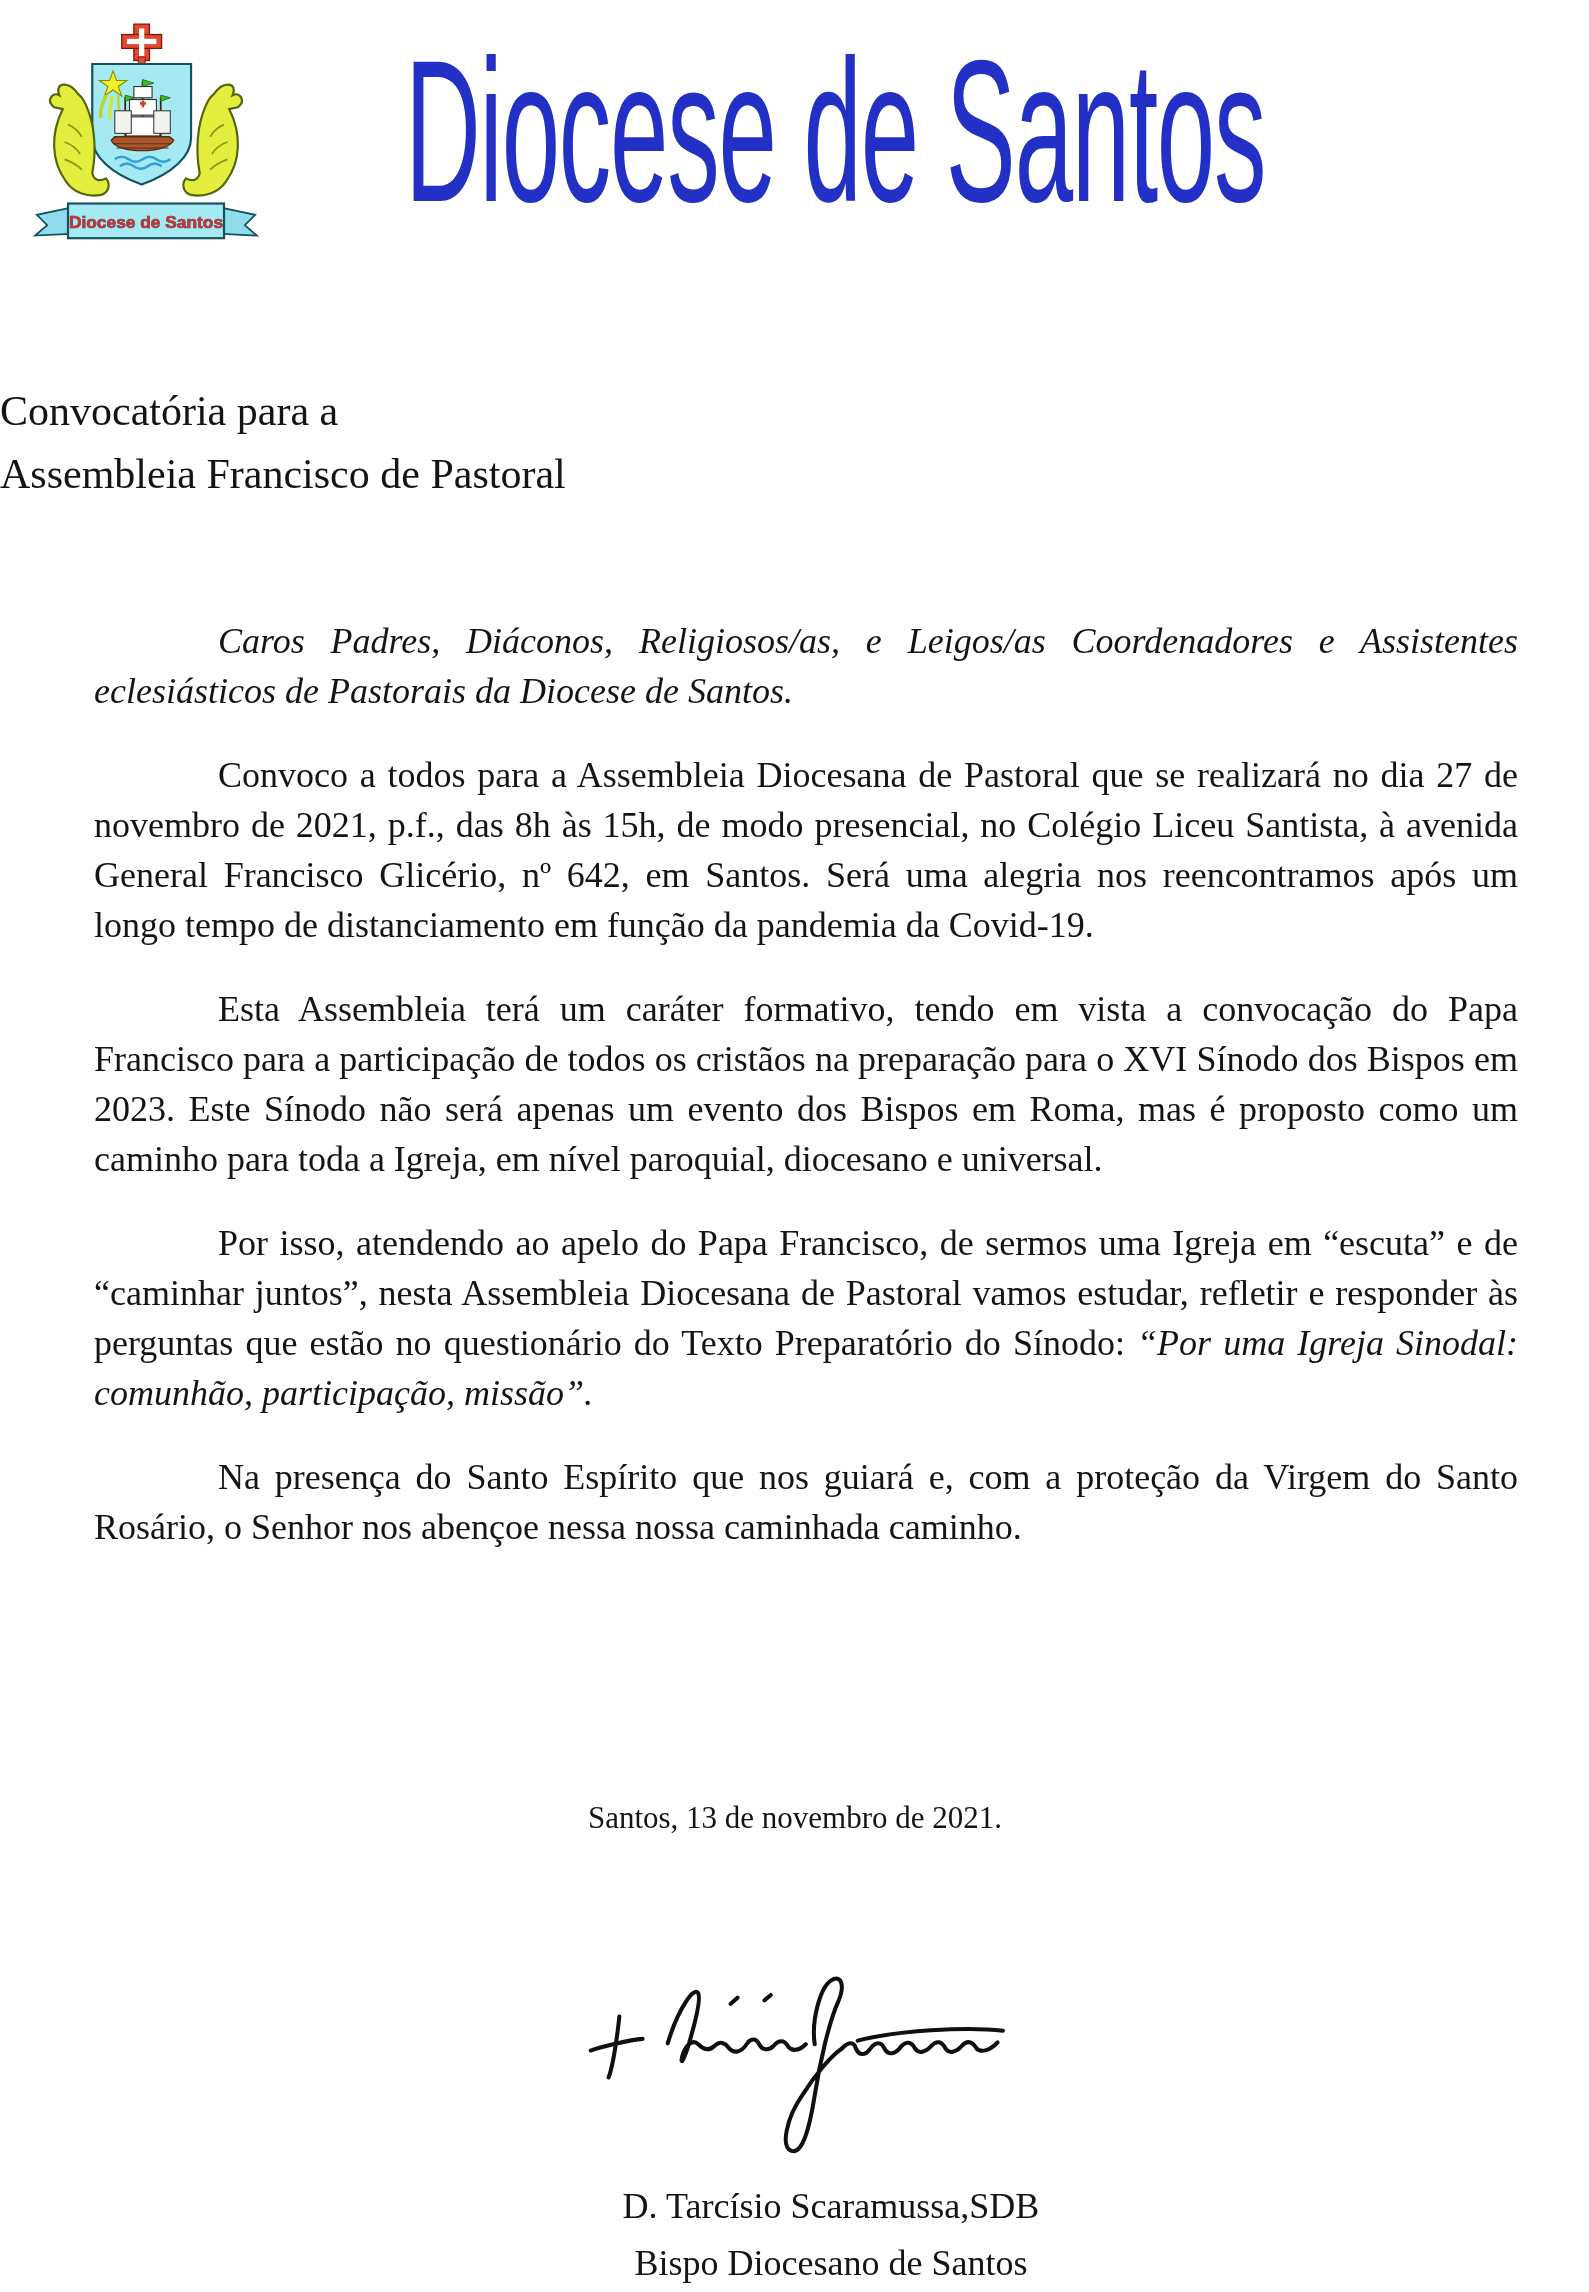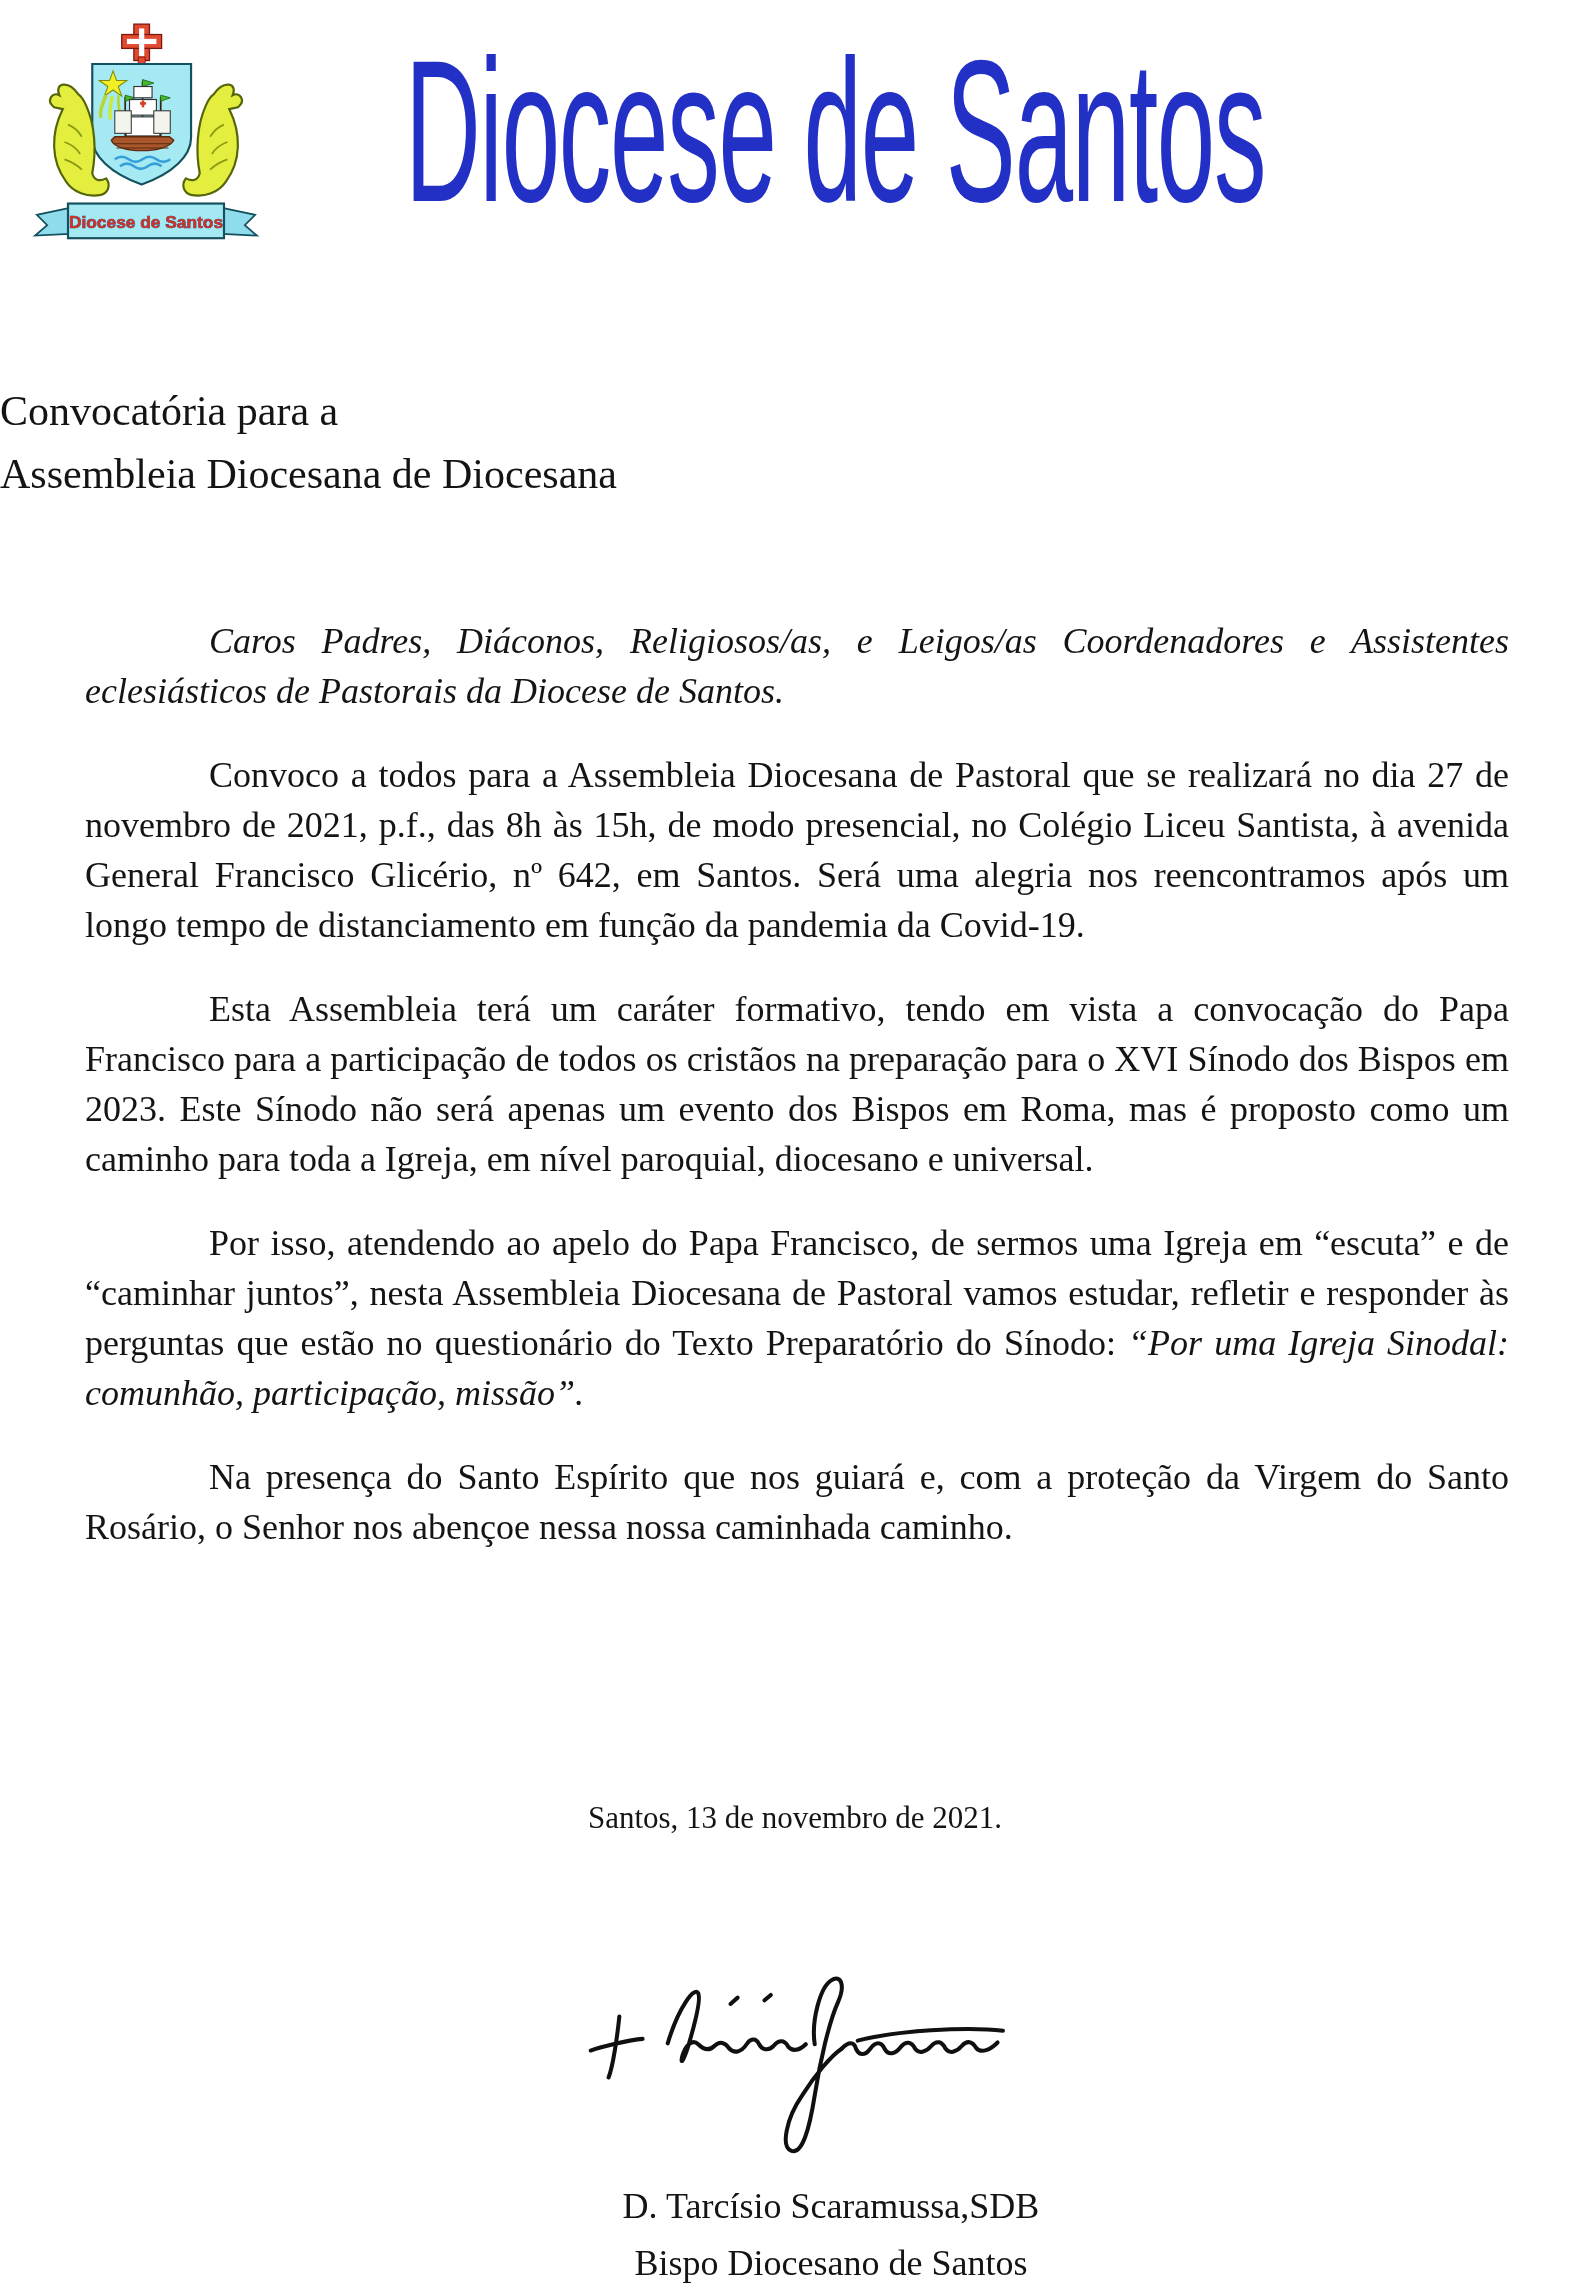--- a/index.html
+++ b/index.html
@@ -41,21 +41,21 @@
     width: 100%;
     font-weight: normal;
     font-size: 42px;
     line-height: 63px;
   }
 
   
   .body-text {
     position: absolute;
     top: 616px;
-    left: 85px;
+    left: 94px;
     width: 1424px;
     font-size: 36px;
     line-height: 50px;
     text-align: justify;
   }
   .para { margin: 0 0 34px 0; text-indent: 124px; }
   .para-italic { font-style: italic; }
   .inline-italic { font-style: italic; }
 
   
@@ -160,21 +160,21 @@
       </svg>
     </div>
 
     <div class="brand-title">
       <span style="color:#2330c5">Diocese de Santos</span>
     </div>
   </div>
 
   <div class="doc-heading">
     <div>Convocatória para a</div>
-    <div>Assembleia Diocesana de Diocesana</div>
+    <div>Assembleia Francisco de Pastoral</div>
   </div>
 
   <div class="body-text">
     <p class="para para-italic">Caros Padres, Diáconos, Religiosos/as, e Leigos/as Coordenadores e Assistentes eclesiásticos de Pastorais da Diocese de Santos.</p>
 
     <p class="para">Convoco a todos para a Assembleia Diocesana de Pastoral que se realizará no dia 27 de novembro de 2021, p.f., das 8h às 15h, de modo presencial, no Colégio Liceu Santista, à avenida General Francisco Glicério, nº 642, em Santos. Será uma alegria nos reencontramos após um longo tempo de distanciamento em função da pandemia da Covid-19.</p>
 
     <p class="para">Esta Assembleia terá um caráter formativo, tendo em vista a convocação do Papa Francisco para a participação de todos os cristãos na preparação para o XVI Sínodo dos Bispos em 2023. Este Sínodo não será apenas um evento dos Bispos em Roma, mas é proposto como um caminho para toda a Igreja, em nível paroquial, diocesano e universal.</p>
 
     <p class="para"><span>Por isso, atendendo ao apelo do Papa Francisco, de sermos uma Igreja em “escuta” e de “caminhar juntos”, nesta Assembleia Diocesana de Pastoral vamos estudar, refletir e responder às perguntas que estão no questionário do Texto Preparatório do Sínodo: </span><span class="inline-italic">“Por uma Igreja Sinodal: comunhão, participação, missão”.</span></p>

